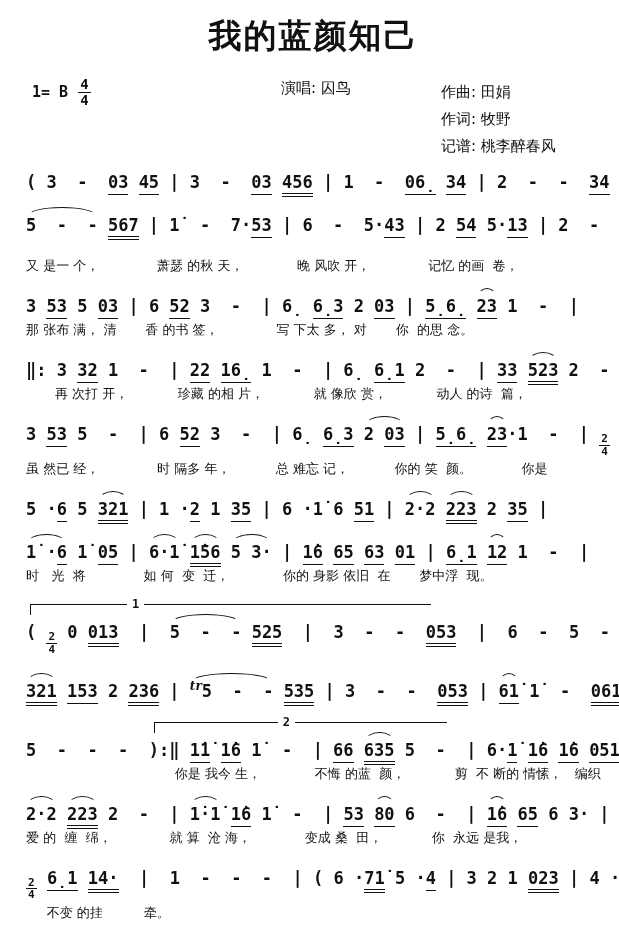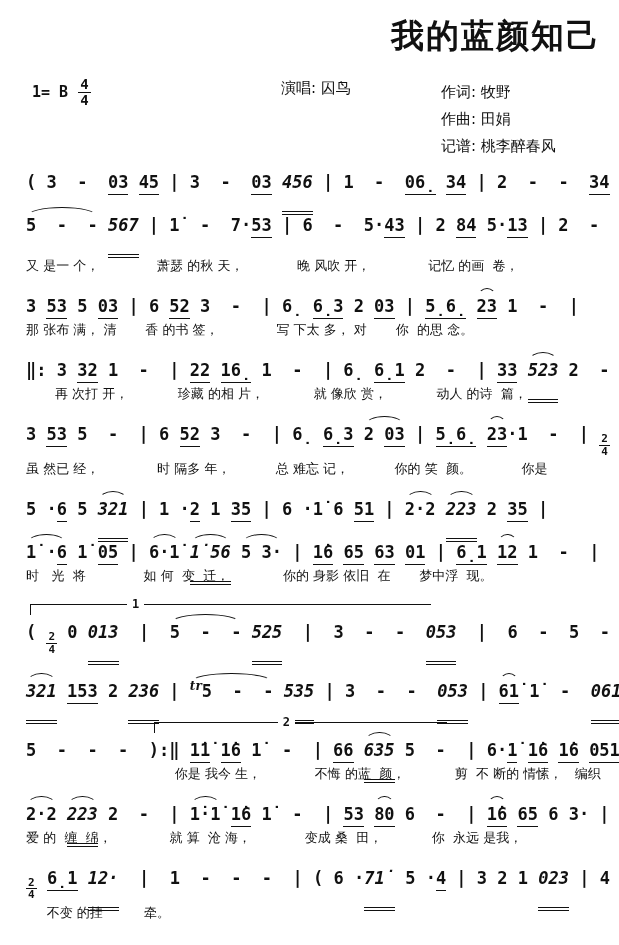--- a/index.html
+++ b/index.html
@@ -1,32 +1,32 @@
 <!DOCTYPE html>
 <html><head>
 <meta charset="utf-8">
 <style>
   html,body{margin:0;padding:0;background:#ffffff;}
   body{width:619px;height:945px;font-family:"DejaVu Sans",sans-serif;color:#111;overflow:hidden;}
   .sheet{padding:8px 18px 0 26px;position:relative;}
-  .title{text-align:right;font-family:"DejaVu Sans",sans-serif;font-weight:bold;font-size:33px;letter-spacing:2px;margin:6px 0 4px 0;}
+  .title{text-align:center;font-family:"DejaVu Sans",sans-serif;font-weight:bold;font-size:33px;letter-spacing:2px;margin:6px 0 4px 0;}
   .meta{position:relative;height:78px;font-size:15px;margin-top:14px;}
   .key-sig{position:absolute;left:6px;top:4px;font-family:"DejaVu Sans Mono",monospace;font-weight:bold;display:flex;align-items:center;gap:10px;}
   .singer{position:absolute;left:255px;top:6px;}
   .credits{position:absolute;left:415px;top:6px;line-height:27px;}
   .frac{display:inline-flex;flex-direction:column;align-items:center;vertical-align:middle;font-weight:bold;line-height:1.05;}
   .frac.big{font-size:14px;}
   .frac span:first-child{border-bottom:1.4px solid #111;padding:0 2px;}
   .score{margin-top:2px;}
   .music-line{position:relative;margin-top:20px;}
   .music-line.mt-lg{margin-top:36px;}
   .notes{font-family:"DejaVu Sans Mono",monospace;font-weight:bold;font-size:17px;line-height:23px;white-space:pre;}
   .notes .frac{font-size:11px;vertical-align:-2px;}
   .u1{border-bottom:1.6px solid #111;padding-bottom:2px;}
-  .u2{border-bottom:4px double #111;padding-bottom:19px;font-style:italic;}
+  .u2{border-bottom:4px double #111;padding-bottom:1px;}
   .arc{position:relative;}
   .arc::before{content:"";position:absolute;left:1px;right:1px;top:-8px;height:8px;
     border-top:1.7px solid #111;border-left:1.7px solid transparent;border-right:1.7px solid transparent;
     border-radius:50% 50% 0 0 / 100% 100% 0 0;}
   .tr{font-style:italic;font-size:12px;vertical-align:super;font-family:"DejaVu Serif",serif;font-weight:bold;}
   .lyrics{font-size:13px;line-height:18px;margin-top:3px;white-space:pre;}
   .volta{position:absolute;top:-17px;height:10px;border-top:1.6px solid #111;border-left:1.6px solid #111;}
   .volta.v1{left:4px;width:400px;}
   .volta.v2{left:128px;width:292px;}
   .volta .vnum{position:absolute;top:-8px;background:#fff;padding:0 5px;font:bold 12px "DejaVu Sans Mono",monospace;}
@@ -43,32 +43,32 @@
   <div class="meta">
     <div class="key-sig">
       <span>1= B</span>
       <span class="frac big">
         <span>4</span>
         <span>4</span>
       </span>
     </div>
     <div class="singer">演唱: 囚鸟</div>
     <div class="credits">
+      <div>作曲: 田娟</div>
       <div>作词: 牧野</div>
-      <div>作曲: 田娟</div>
       <div>记谱: 桃李醉春风</div>
     </div>
   </div>
 
   <div class="score">
       <div class="music-line">
         <div class="notes">( 3  -  <span class="u1">03</span> <span class="u1">45</span> | 3  -  <span class="u1">03</span> <span class="u2">456</span> | 1  -  <span class="u1">06̣</span> <span class="u1">34</span> | 2  -  -  <span class="u1">34</span> |</div>
       </div>
       <div class="music-line">
-        <div class="notes"><span class="arc">5  -  -</span> <span class="u2">567</span> | 1̇  -  7·<span class="u1">53</span> | 6  -  5·<span class="u1">43</span> | 2 <span class="u1">84</span> 5·<span class="u1">13</span> | 2  -  -  - ) |</div>
+        <div class="notes"><span class="arc">5  -  -</span> <span class="u2">567</span> | 1̇  -  7·<span class="u1">53</span> | 6  -  5·<span class="u1">43</span> | 2 <span class="u1">54</span> 5·<span class="u1">13</span> | 2  -  -  - ) |</div>
       </div>
       <div class="music-line">
         <div class="lyrics">又 是一 个，              萧瑟 的秋 天，             晚 风吹 开，              记忆 的画  卷，</div>
       </div>
       <div class="music-line">
         <div class="notes">3 <span class="u1">53</span> 5 <span class="u1">03</span> | 6 <span class="u1">52</span> 3  -  | 6̣ <span class="u1">6̣3</span> 2 <span class="u1">03</span> | <span class="u1">5̣6̣</span> <span class="arc"><span class="u1">23</span></span> 1  -  |</div>
         <div class="lyrics">那 张布 满， 清       香 的书 签，              写 下太 多， 对       你  的思 念。</div>
       </div>
       <div class="music-line">
         <div class="notes">‖: 3 <span class="u1">32</span> 1  -  | <span class="u1">22</span> <span class="u1">16̣</span> 1  -  | 6̣ <span class="u1">6̣1</span> 2  -  | <span class="u1">33</span> <span class="arc"><span class="u2">523</span></span> 2  -  |</div>
@@ -99,18 +99,18 @@
           <span class="vnum">2</span>
         </div>
         <div class="notes">5  -  -  -  ):‖ <span class="u1">1̇1̇</span> <span class="u1">1̇6</span> 1̇  -  | <span class="u1">66</span> <span class="arc"><span class="u2">635</span></span> 5  -  | 6·<span class="u1">1̇</span> <span class="u1">1̇6</span> <span class="u1">1̇6</span> <span class="u1">051</span> |</div>
         <div class="lyrics">                                    你是 我今 生，             不悔 的蓝  颜，            剪  不 断的 情愫，   编织</div>
       </div>
       <div class="music-line">
         <div class="notes"><span class="arc">2·2</span> <span class="arc"><span class="u2">223</span></span> 2  -  | <span class="arc">1̇·1̇</span> <span class="u1">1̇6</span> 1̇  -  | <span class="u1">53</span> <span class="arc"><span class="u1">80</span></span> 6  -  | <span class="arc"><span class="u1">1̇6</span></span> <span class="u1">65</span> 6 3· |</div>
         <div class="lyrics">爱 的  缠  绵，              就 算  沧 海，             变成 桑  田，            你  永远 是我，</div>
       </div>
       <div class="music-line">
-        <div class="notes"><span class="frac"><span>2</span><span>4</span></span> <span class="u1">6̣1</span> <span class="u2">12·</span>  |  1  -  -  -  | ( 6 ·<span class="u2">71̇</span> 5 ·<span class="u1">4</span> | 3 2 1 <span class="u2">023</span> | 4 ·  |</div>
+        <div class="notes"><span class="frac"><span>2</span><span>4</span></span> <span class="u1">6̣1</span> <span class="u2">14·</span>  |  1  -  -  -  | ( 6 ·<span class="u2">71̇</span> 5 ·<span class="u1">4</span> | 3 2 1 <span class="u2">023</span> | 4 ·  |</div>
         <div class="lyrics">     不变 的挂          牵。</div>
       </div>
     </div>
 
 </div>
 
 </body></html>

